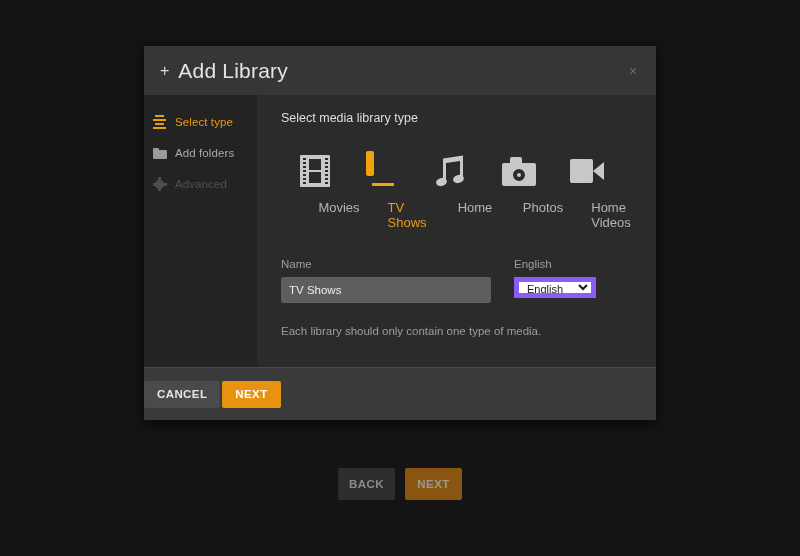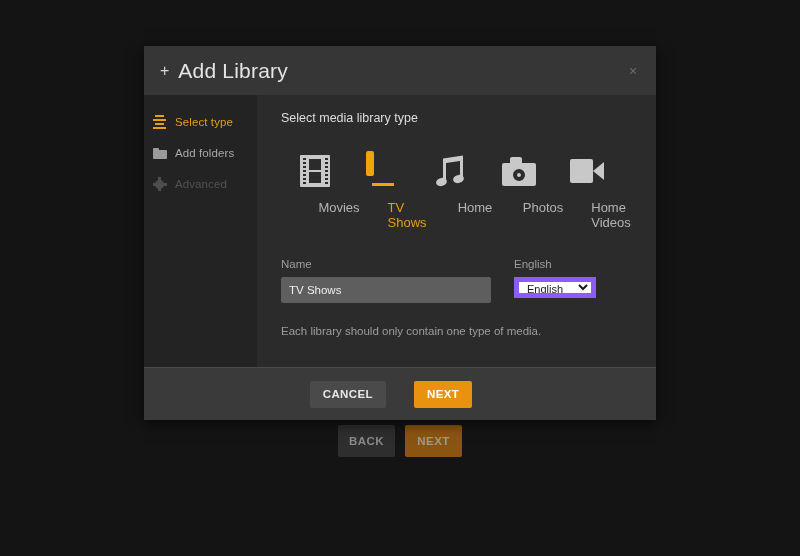--- a/index.html
+++ b/index.html
@@ -12,21 +12,21 @@
     background: #141414;
     font-family: "Liberation Sans", sans-serif;
     overflow: hidden;
     position: relative;
   }
 
   
   .page-buttons {
     position: absolute;
     left: 0;
-    top: 425px;
+    top: 468px;
     width: 800px;
     display: flex;
     justify-content: center;
     gap: 10px;
   }
   .page-btn {
     width: 57px;
     height: 32px;
     border: none;
     font-family: "Liberation Sans", sans-serif;
@@ -410,23 +410,23 @@
   }
 
   
   .modal-footer {
     height: 52px;
     min-height: 52px;
     background: #3a3a3a;
     border-top: 1px solid #4a4a4a;
     display: flex;
     align-items: center;
-    justify-content: center;
+    justify-content: flex-start;
     padding-right: 18px;
-    gap: 28px;
+    gap: 2px;
   }
   .m-btn {
     height: 27px;
     min-width: 58px;
     padding: 0 13px;
     border: none;
     border-radius: 2px;
     font-family: "Liberation Sans", sans-serif;
     font-size: 11.5px;
     font-weight: bold;

